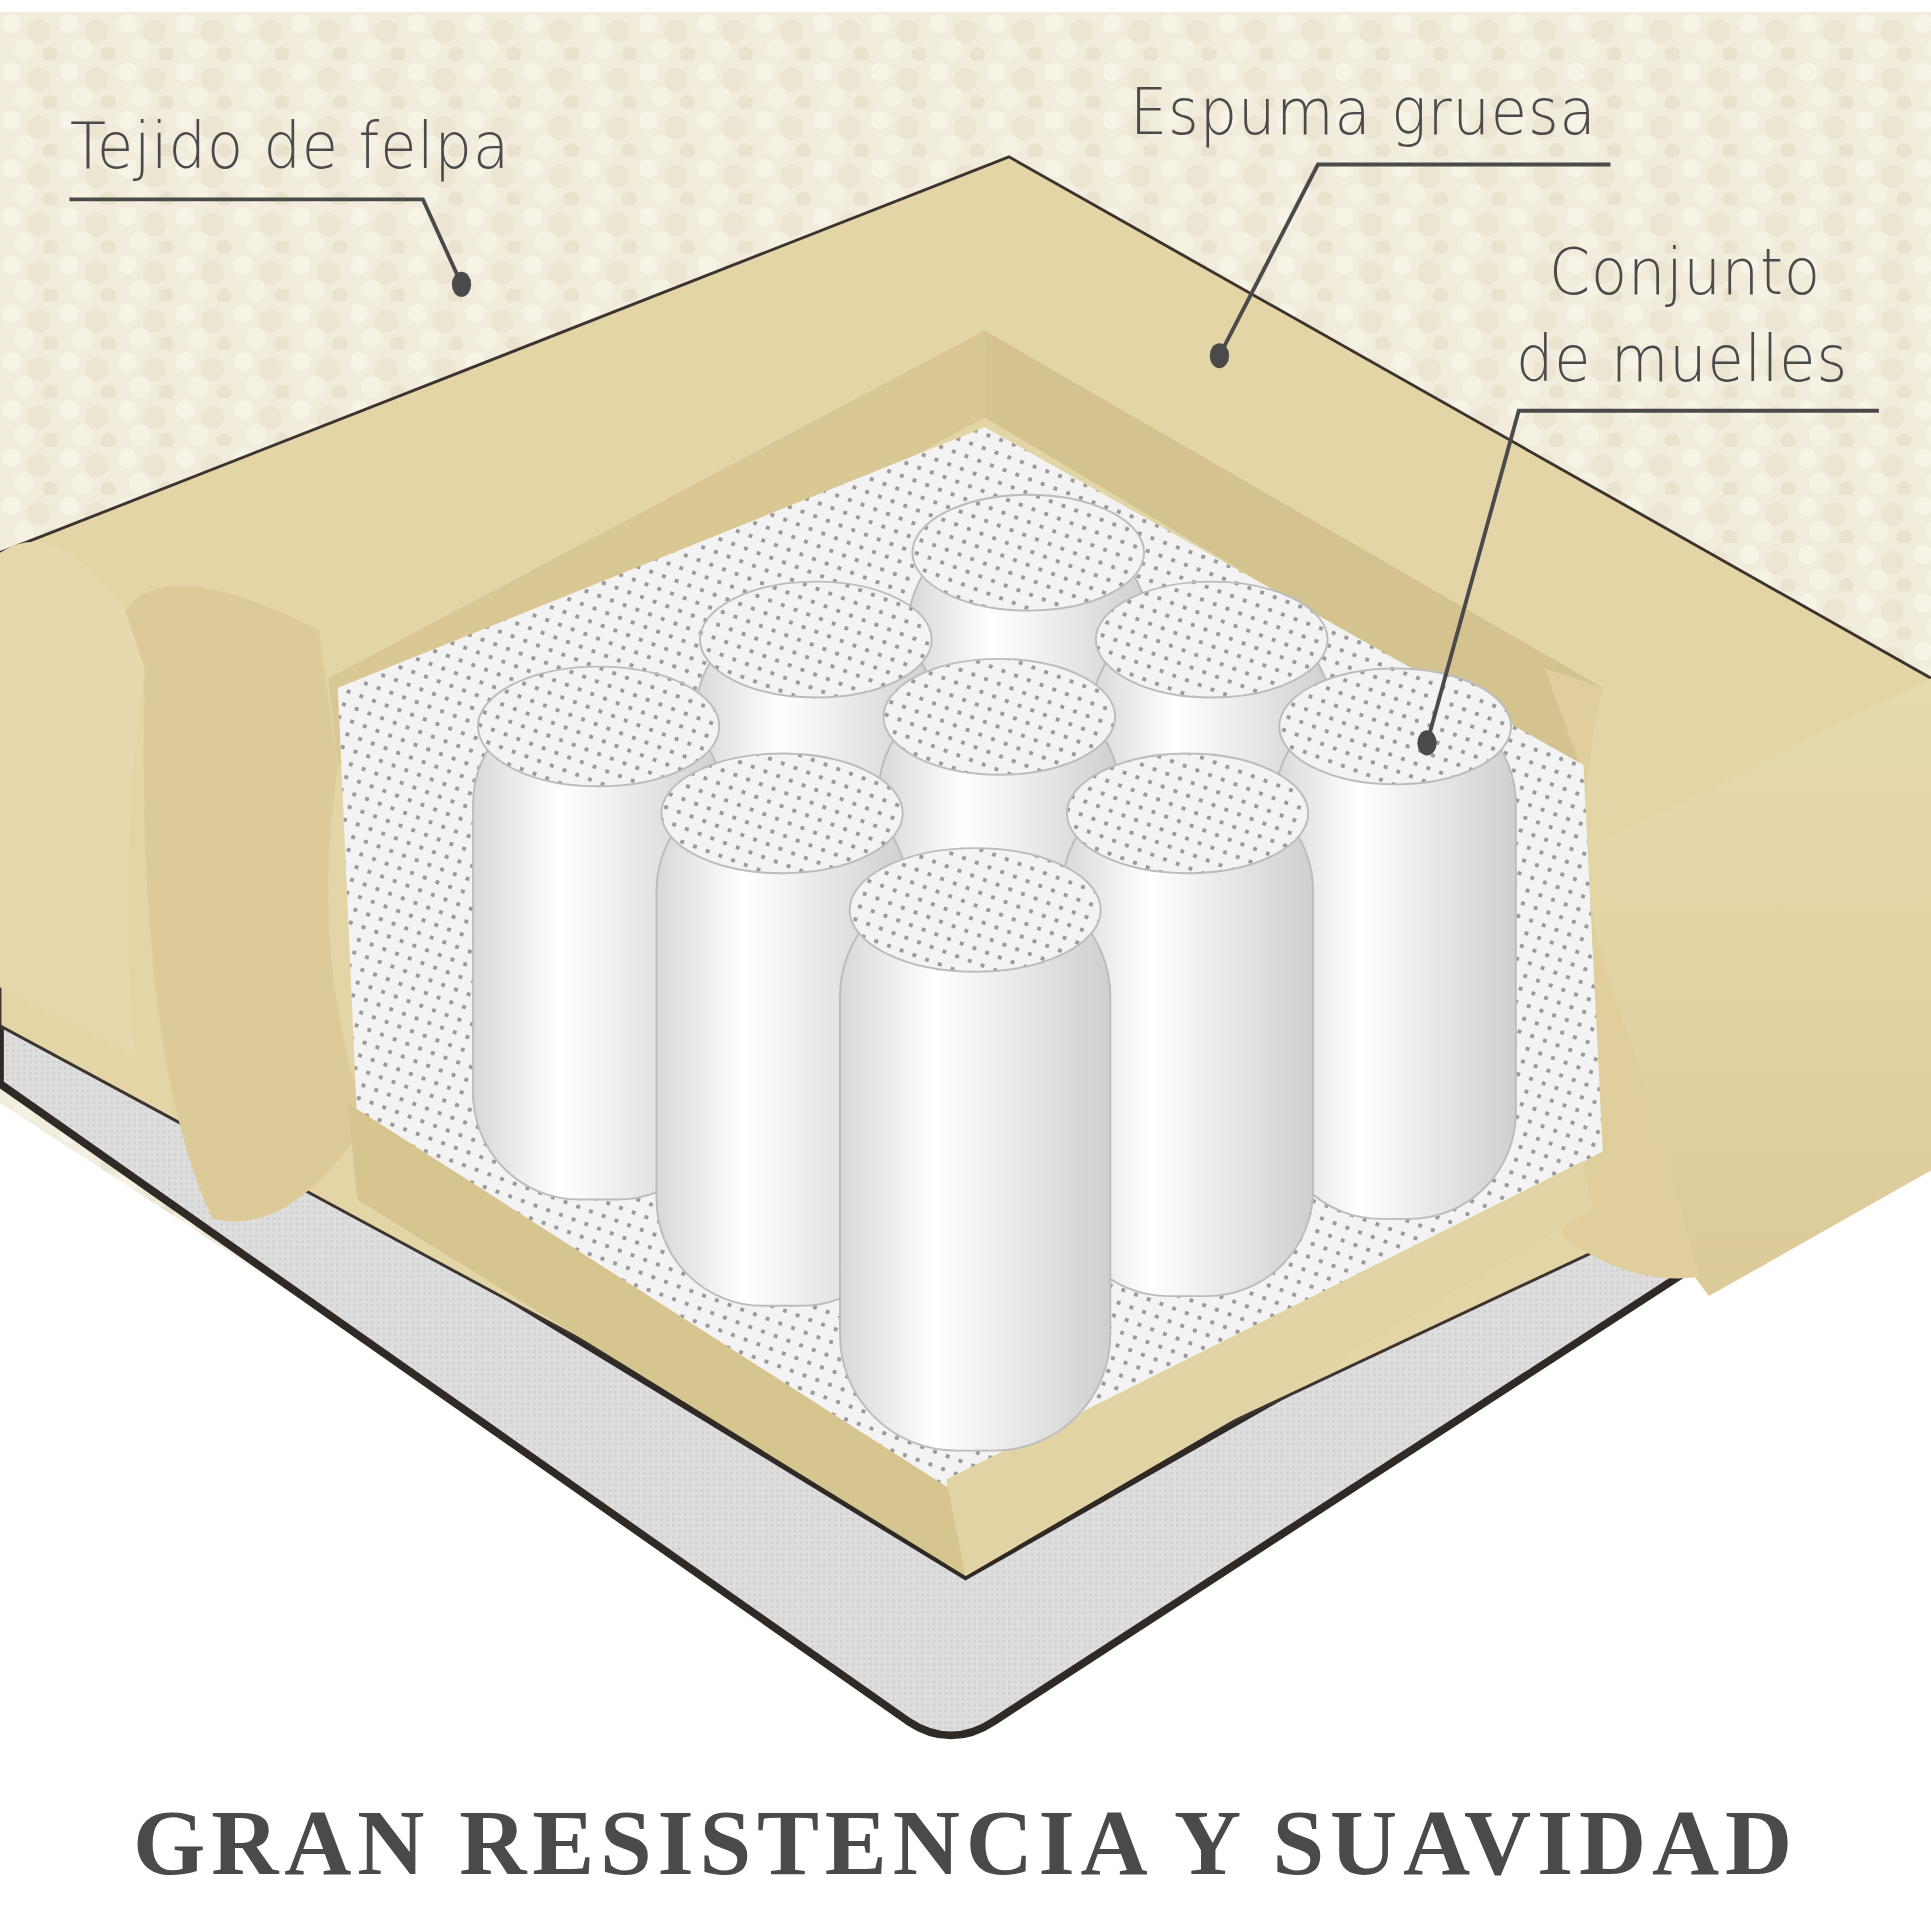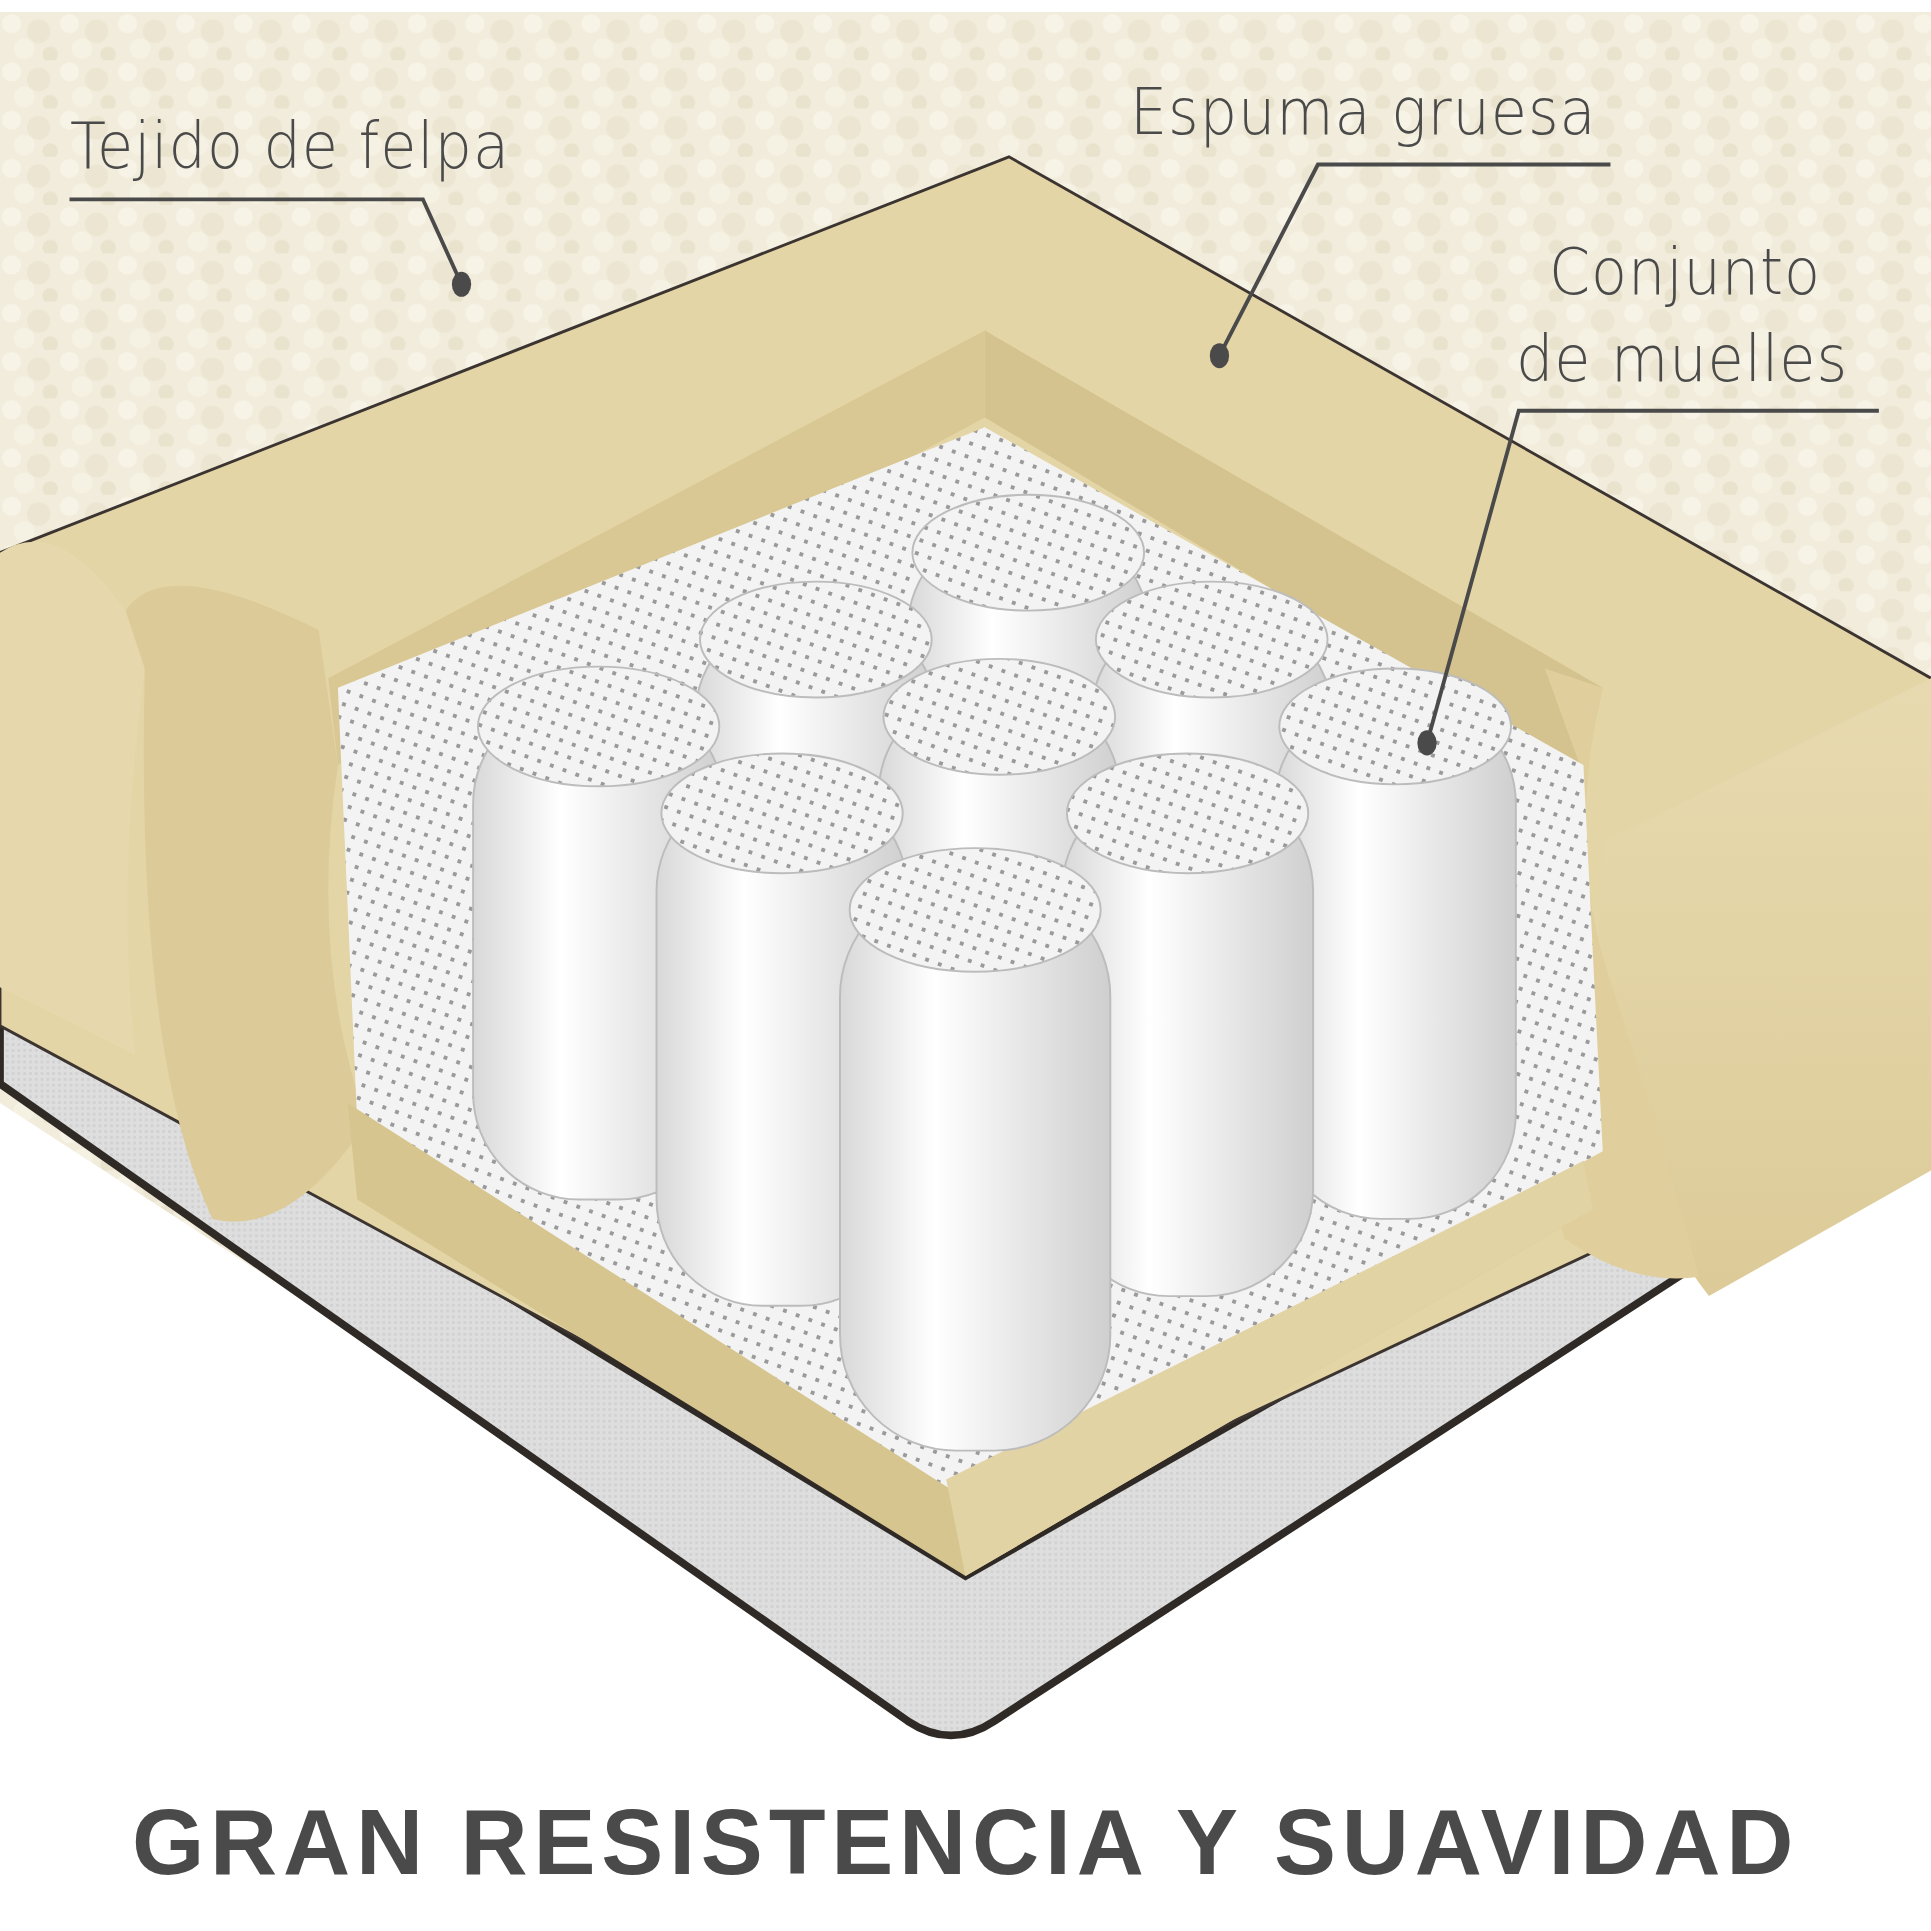--- a/index.html
+++ b/index.html
@@ -6,21 +6,21 @@
   body { width: 1931px; height: 1931px; overflow: hidden; background: #ffffff; position: relative; font-family: "DejaVu Sans", sans-serif; }
   .stage { position: absolute; left: 0; top: 12px; width: 1931px; height: 1931px; }
   .stage svg { position: absolute; left: 0; top: 0; }
   .label {
     position: absolute; color: #4a4a4a; font-family: "DejaVu Sans", sans-serif;
     font-size: 64px; font-weight: 300; letter-spacing: 1px; line-height: 1; white-space: nowrap;
     transform: scaleX(0.92); transform-origin: left top;
   }
   .headline {
     position: absolute; left: 0; top: 1784px; width: 1931px; text-align: center;
-    color: #4a4a4a; font-family: Liberation Sans, sans-serif; font-weight: bold;
+    color: #4a4a4a; font-family: Liberation Serif, serif; font-weight: bold;
     font-size: 93px; letter-spacing: 5.8px; line-height: 1;
   }
 </style>
 </head>
 <body>
 
 <div class="stage">
   <svg width="1931" height="1931" viewBox="0 0 2000 2000">
     <defs>
       <pattern id="plushTex" width="60" height="50" patternUnits="userSpaceOnUse">

